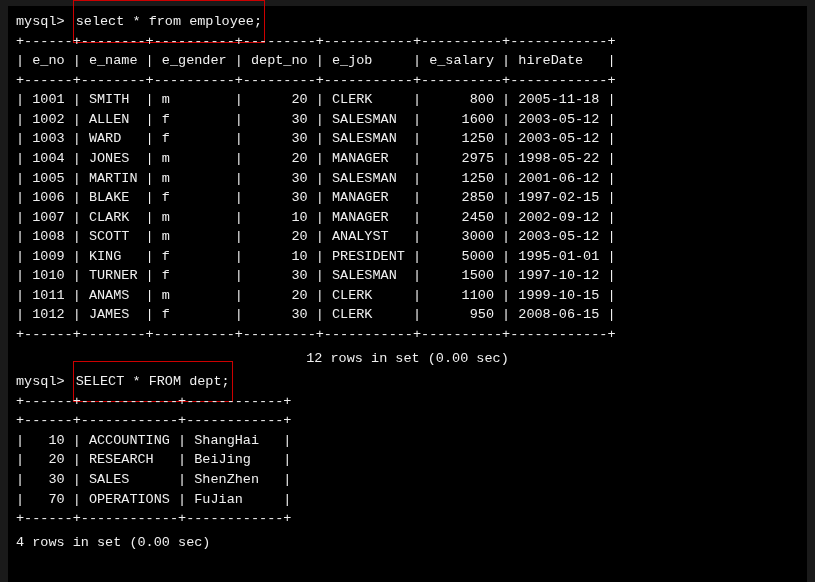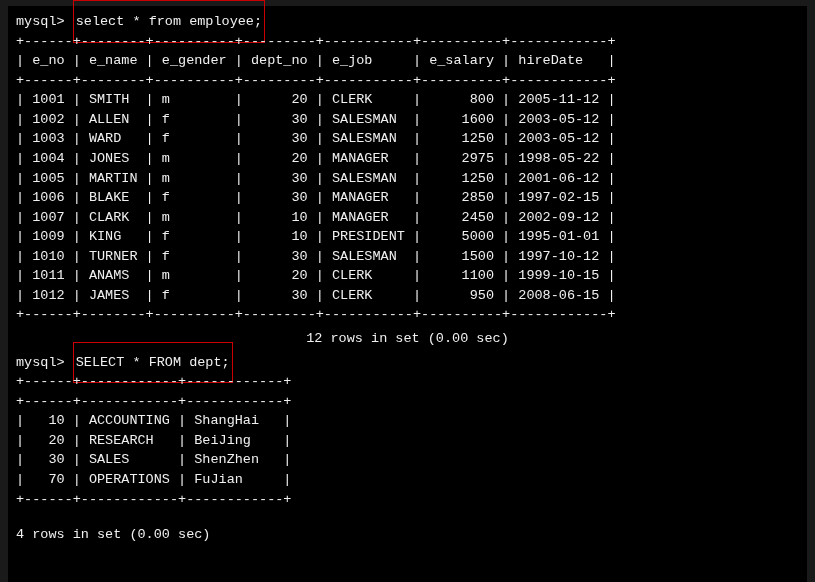--- a/index.html
+++ b/index.html
@@ -30,38 +30,39 @@
   </style>
 </head>
 <body>
 
 <div class="terminal">
   <pre><span>mysql&gt; </span><span style="border: 1.5px solid #cc0000; display: inline; padding: 13px 2px;">select * from employee;</span></pre>
   <pre>+------+--------+----------+---------+-----------+----------+------------+</pre>
   <pre>| e_no | e_name | e_gender | dept_no | e_job     | e_salary | hireDate   |</pre>
   <pre>+------+--------+----------+---------+-----------+----------+------------+</pre>
   <div id="table1-rows">
-      <pre>| 1001 | SMITH  | m        |      20 | CLERK     |      800 | 2005-11-12 |</pre>
+      <pre>| 1001 | SMITH  | m        |      20 | CLERK     |      800 | 2005-11-18 |</pre>
       <pre>| 1002 | ALLEN  | f        |      30 | SALESMAN  |     1600 | 2003-05-12 |</pre>
       <pre>| 1003 | WARD   | f        |      30 | SALESMAN  |     1250 | 2003-05-12 |</pre>
       <pre>| 1004 | JONES  | m        |      20 | MANAGER   |     2975 | 1998-05-22 |</pre>
       <pre>| 1005 | MARTIN | m        |      30 | SALESMAN  |     1250 | 2001-06-12 |</pre>
       <pre>| 1006 | BLAKE  | f        |      30 | MANAGER   |     2850 | 1997-02-15 |</pre>
       <pre>| 1007 | CLARK  | m        |      10 | MANAGER   |     2450 | 2002-09-12 |</pre>
+      <pre>| 1008 | SCOTT  | m        |      20 | ANALYST   |     3000 | 2003-05-12 |</pre>
       <pre>| 1009 | KING   | f        |      10 | PRESIDENT |     5000 | 1995-01-01 |</pre>
       <pre>| 1010 | TURNER | f        |      30 | SALESMAN  |     1500 | 1997-10-12 |</pre>
       <pre>| 1011 | ANAMS  | m        |      20 | CLERK     |     1100 | 1999-10-15 |</pre>
       <pre>| 1012 | JAMES  | f        |      30 | CLERK     |      950 | 2008-06-15 |</pre>
     </div>
   <pre>+------+--------+----------+---------+-----------+----------+------------+</pre>
   <pre style="margin: 4px 0; text-align: center;">12 rows in set (0.00 sec)</pre>
   <pre style="margin-top:4px;"><span>mysql&gt; </span><span style="border: 1.5px solid #cc0000; display: inline; padding: 12px 2px;">SELECT * FROM dept;</span></pre>
   <pre>+------+------------+------------+</pre>
   <pre>+------+------------+------------+</pre>
   <div id="table2-rows">
       <pre>|   10 | ACCOUNTING | ShangHai   |</pre>
       <pre>|   20 | RESEARCH   | BeiJing    |</pre>
       <pre>|   30 | SALES      | ShenZhen   |</pre>
       <pre>|   70 | OPERATIONS | FuJian     |</pre>
     </div>
   <pre>+------+------------+------------+</pre>
-  <pre style="margin: 16px 0;">4 rows in set (0.00 sec)</pre>
+  <pre style="margin: 4px 0;">4 rows in set (0.00 sec)</pre>
 </div>
 
 </body></html>

